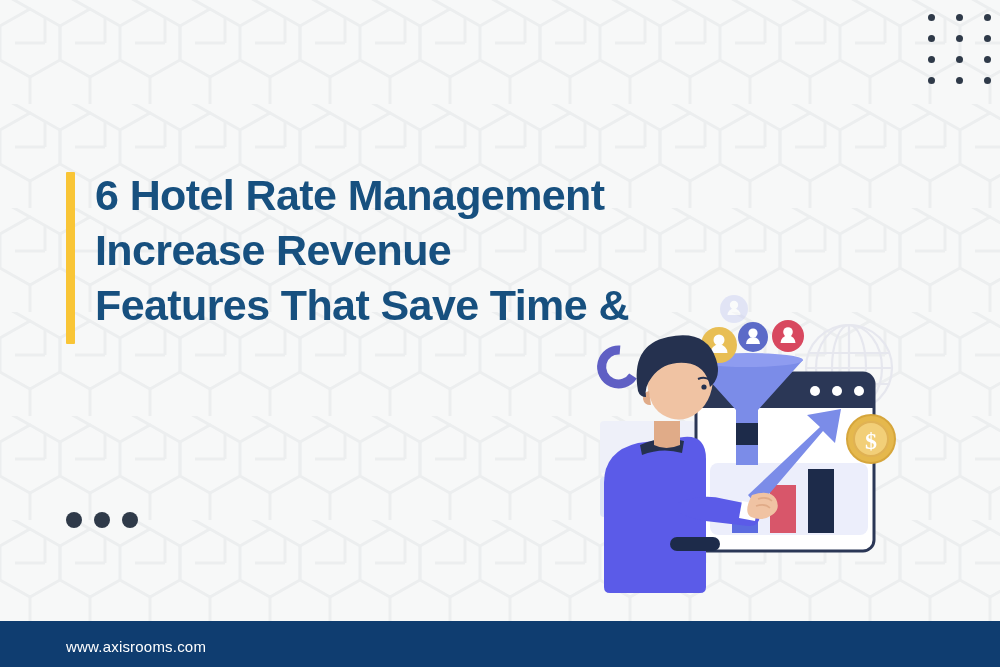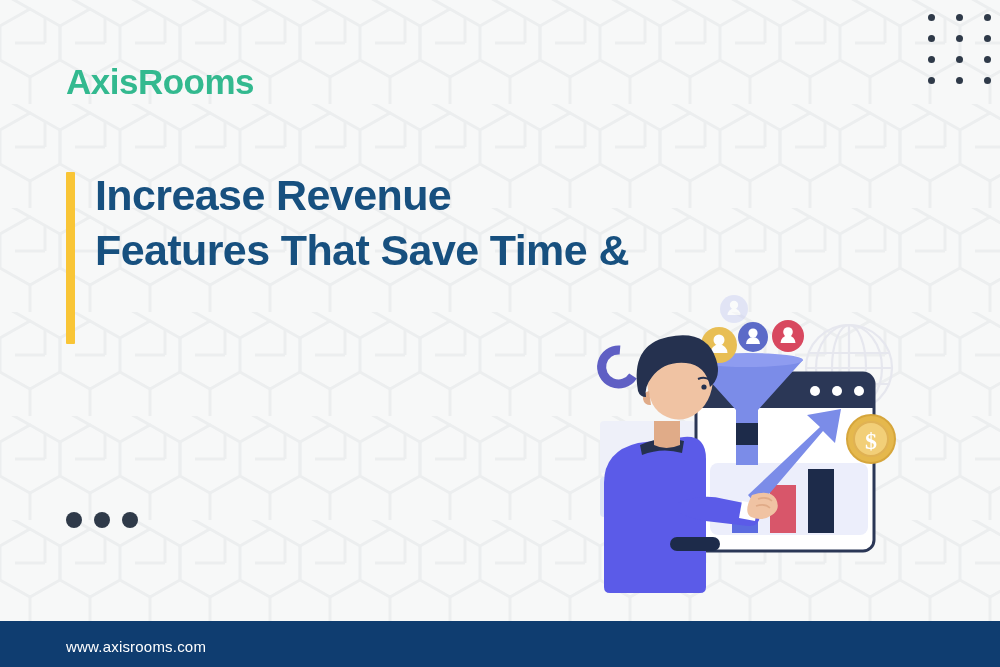--- a/index.html
+++ b/index.html
@@ -159,24 +159,24 @@
       <i></i>
       <i></i>
     <i></i>
       <i></i>
       <i></i>
     <i></i>
       <i></i>
       <i></i>
   </div>
 
-  <div class="logo">AxisRooms</div>
 
   <div class="accent-bar"></div>
   <div class="headline">
+    <span class="ln">6 Hotel Rate Management</span>
     <span class="ln">Increase Revenue</span>
     <span class="ln">Features That Save Time &amp;</span>
   </div>
 
   <div class="bl-dots">
     <i></i>
     <i></i>
     <i></i>
   </div>
 

